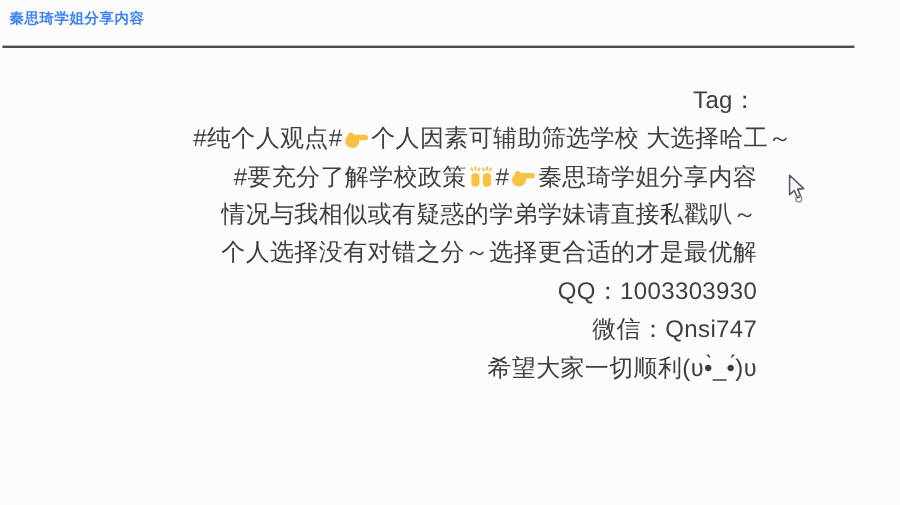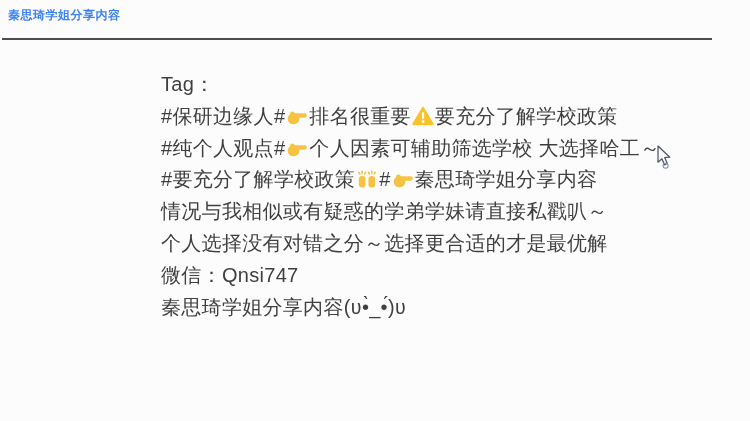--- a/index.html
+++ b/index.html
@@ -35,31 +35,22 @@
   .cursor svg{display:block;}
 </style>
 </head>
 <body>
 
 <div class="stage">
 
   <h1 class="title">秦思琦学姐分享内容</h1>
   <div class="divider"></div>
 
-  <div class="content" id="content-lines" style="color: rgb(63, 63, 63);">
+  <div class="content" id="content-lines" style="color: rgb(63, 63, 63); text-align: right;">
       <div class="line"><span class="seg">Tag：</span></div>
-      <div class="line"><span class="seg">#保研边缘人#</span><span class="icon"><svg viewBox="0 0 24 24">
-            <circle cx="7" cy="9.6" r="2.6" fill="#F6C244"></circle>
-            <rect x="6" y="9" width="16.6" height="5" rx="2.5" fill="#F6C244"></rect>
-            <ellipse cx="8.2" cy="15" rx="6.4" ry="6.1" fill="#F6C244"></ellipse>
-          </svg></span><span class="seg">排名很重要</span><span class="icon"><svg viewBox="0 0 24 24">
-            <path d="M12 2.6 L22.7 20.3 Q23.3 21.4 22 21.4 L2 21.4 Q0.7 21.4 1.3 20.3 Z" fill="#FAC22B" stroke="#FAC22B" stroke-width="1.6" stroke-linejoin="round"></path>
-            <rect x="10.9" y="7.9" width="2.3" height="7.3" rx="1.1" fill="#ffffff"></rect>
-            <circle cx="12.05" cy="18.1" r="1.55" fill="#ffffff"></circle>
-          </svg></span><span class="seg">要充分了解学校政策</span></div>
       <div class="line"><span class="seg">#纯个人观点#</span><span class="icon"><svg viewBox="0 0 24 24">
             <circle cx="7" cy="9.6" r="2.6" fill="#F6C244"></circle>
             <rect x="6" y="9" width="16.6" height="5" rx="2.5" fill="#F6C244"></rect>
             <ellipse cx="8.2" cy="15" rx="6.4" ry="6.1" fill="#F6C244"></ellipse>
           </svg></span><span class="seg">个人因素可辅助筛选学校 大选择哈工～</span></div>
       <div class="line"><span class="seg">#要充分了解学校政策</span><span class="icon"><svg viewBox="0 0 24 24">
             <rect x="3.1" y="8.8" width="7.3" height="12.6" rx="3.4" fill="#F6C244"></rect>
             <rect x="13.6" y="8.8" width="7.3" height="12.6" rx="3.4" fill="#F6C244"></rect>
             <g stroke="#F6C244" stroke-width="1.7" stroke-linecap="round" fill="none">
               <line x1="4.2" y1="6.6" x2="3.1" y2="4.6"></line>
@@ -69,22 +60,23 @@
               <line x1="17.2" y1="6" x2="17.2" y2="3.6"></line>
               <line x1="19.8" y1="6.6" x2="20.9" y2="4.6"></line>
             </g>
           </svg></span><span class="seg">#</span><span class="icon"><svg viewBox="0 0 24 24">
             <circle cx="7" cy="9.6" r="2.6" fill="#F6C244"></circle>
             <rect x="6" y="9" width="16.6" height="5" rx="2.5" fill="#F6C244"></rect>
             <ellipse cx="8.2" cy="15" rx="6.4" ry="6.1" fill="#F6C244"></ellipse>
           </svg></span><span class="seg">秦思琦学姐分享内容</span></div>
       <div class="line"><span class="seg">情况与我相似或有疑惑的学弟学妹请直接私戳叭～</span></div>
       <div class="line"><span class="seg">个人选择没有对错之分～选择更合适的才是最优解</span></div>
+      <div class="line"><span class="seg">QQ：1003303930</span></div>
       <div class="line"><span class="seg">微信：Qnsi747</span></div>
-      <div class="line"><span class="seg">秦思琦学姐分享内容(ʋ•̀_•́)ʋ</span></div>
+      <div class="line"><span class="seg">希望大家一切顺利(ʋ•̀_•́)ʋ</span></div>
     </div>
 
   <div class="cursor">
     <svg viewBox="0 0 22 27" width="22" height="27">
       <path d="M5 2 L5 18.2 L8.9 14.8 L11.5 20.8 L14.3 19.5 L11.7 13.6 L16.8 13.2 Z" fill="#f8f8fa" stroke="#555a6b" stroke-width="1.3" stroke-linejoin="round"></path>
       <circle cx="12.6" cy="21.8" r="2.5" fill="none" stroke="#8a8fa0" stroke-width="1.1"></circle>
     </svg>
   </div>
 
 </div>

